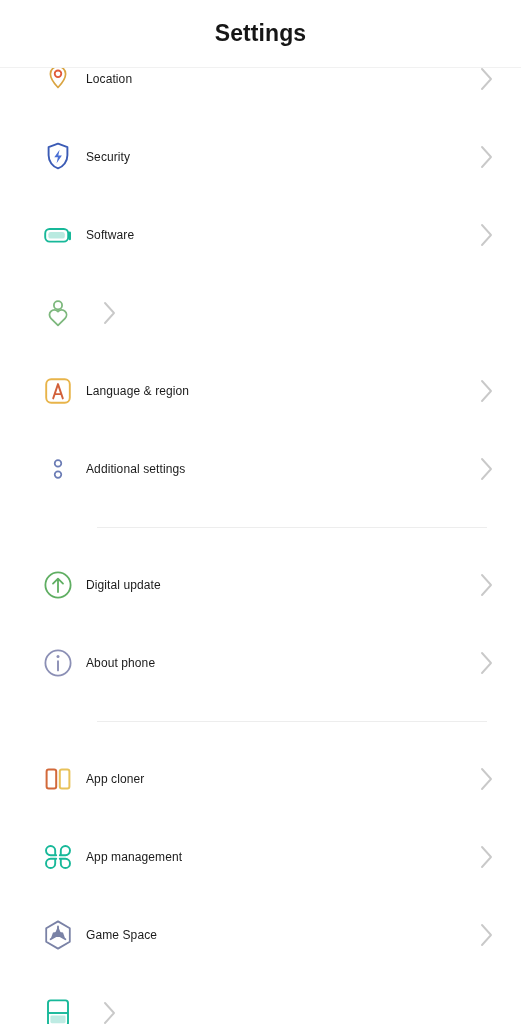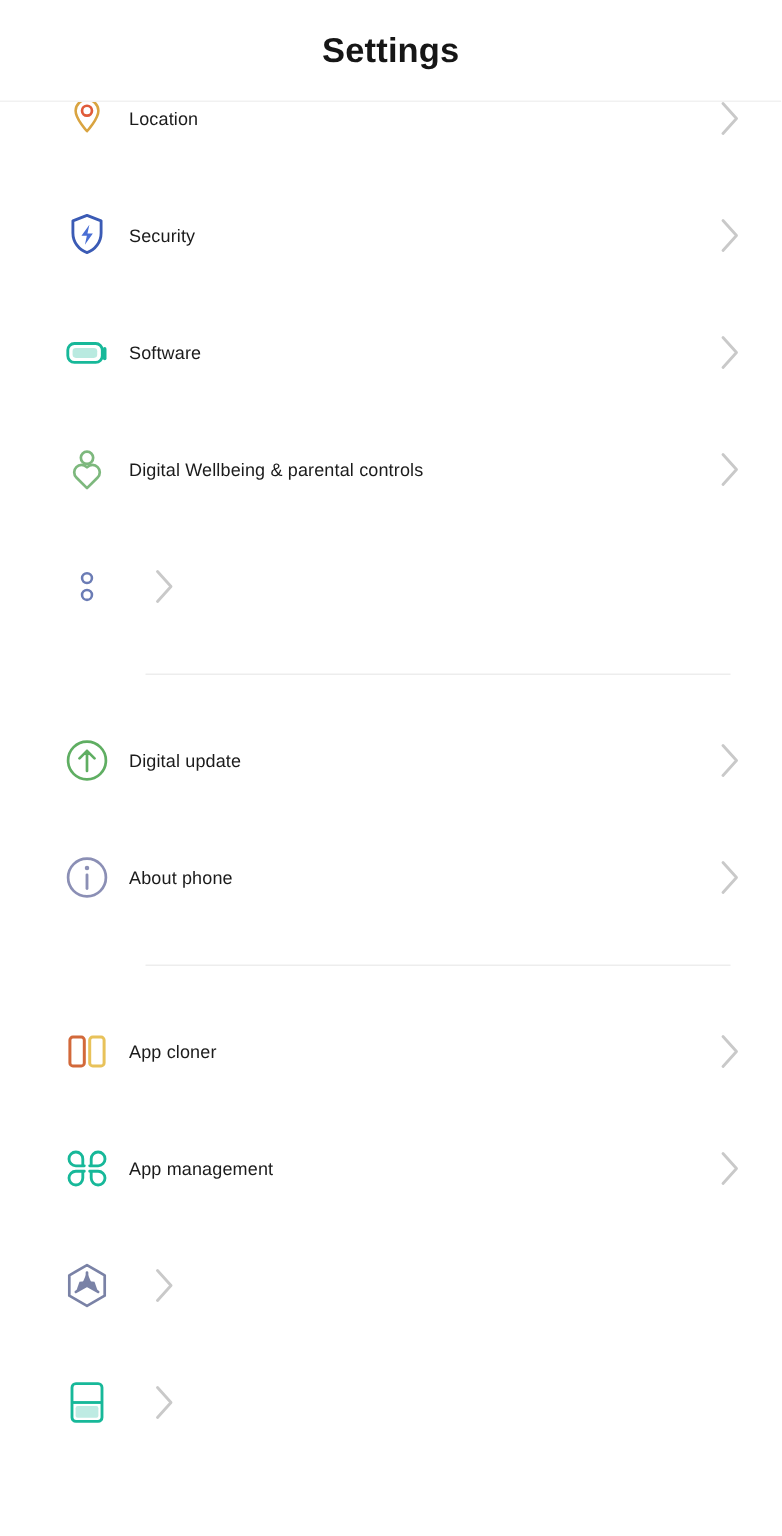--- a/index.html
+++ b/index.html
@@ -145,34 +145,48 @@
             </svg>
           </span>
         </div>
         <div class="row">
           <span class="row-icon">
             <svg width="34" height="34" viewBox="0 0 34 34" fill="none">
               <circle cx="17" cy="9.2" r="4.1" stroke="#7db87d" stroke-width="1.8"></circle>
               <path d="M17 29.4l-7.1-7.1c-1.9-1.9-1.9-5 0-6.9 1.9-1.9 5-1.9 6.9 0l.2.2.2-.2c1.9-1.9 5-1.9 6.9 0 1.9 1.9 1.9 5 0 6.9L17 29.4z" stroke="#7db87d" stroke-width="1.8" stroke-linejoin="round"></path>
             </svg>
           </span>
-          <span class="row-label">Digital Wellbeing &amp; parental controls</span>
+          <span class="chev">
+            <svg width="18" height="28" viewBox="0 0 18 28" fill="none">
+              <path d="M5 4l9 10-9 10" stroke="#c9c9c9" stroke-width="1.9" stroke-linecap="round" stroke-linejoin="round"></path>
+            </svg>
+          </span>
+        </div>
+        <div class="row">
+          <span class="row-icon">
+            <svg width="34" height="34" viewBox="0 0 34 34" fill="none">
+              <rect x="5.2" y="5.2" width="23.6" height="23.6" rx="5" stroke="#e8b44a" stroke-width="1.9"></rect>
+              <path d="M12.2 24.4L17 10.1l4.8 14.3M13.9 20.1h6.2" stroke="#d2603a" stroke-width="1.9" stroke-linecap="round" stroke-linejoin="round"></path>
+            </svg>
+          </span>
+          <span class="row-label">Language &amp; region</span>
           <span class="chev">
             <svg width="18" height="28" viewBox="0 0 18 28" fill="none">
               <path d="M5 4l9 10-9 10" stroke="#c9c9c9" stroke-width="1.9" stroke-linecap="round" stroke-linejoin="round"></path>
             </svg>
           </span>
         </div>
         <div class="row">
           <span class="row-icon">
             <svg width="34" height="34" viewBox="0 0 34 34" fill="none">
               <circle cx="17" cy="11.4" r="3.3" stroke="#6b7cb5" stroke-width="1.7"></circle>
               <circle cx="17" cy="22.6" r="3.3" stroke="#6b7cb5" stroke-width="1.7"></circle>
             </svg>
           </span>
+          <span class="row-label">Additional settings</span>
           <span class="chev">
             <svg width="18" height="28" viewBox="0 0 18 28" fill="none">
               <path d="M5 4l9 10-9 10" stroke="#c9c9c9" stroke-width="1.9" stroke-linecap="round" stroke-linejoin="round"></path>
             </svg>
           </span>
         </div>
         <div class="divider-wrap">
           <div class="divider"></div>
         </div>
         <div class="row">
@@ -240,20 +254,21 @@
         <div class="row">
           <span class="row-icon">
             <svg width="34" height="34" viewBox="0 0 34 34" fill="none">
               <path d="M17 3.4l11.8 6.8v13.6L17 30.6 5.2 23.8V10.2L17 3.4z" stroke="#7a82a6" stroke-width="1.8" stroke-linejoin="round"></path>
               <path d="M17 17V8.4M17 17l-7.4 4.3M17 17l7.4 4.3" stroke="#7a82a6" stroke-width="1.8" stroke-linecap="round"></path>
               <path d="M17 8.4l-3.1 7.1 3.1 1.5 3.1-1.5L17 8.4z" fill="#7a82a6"></path>
               <path d="M9.6 21.3l7.4-4.3-1.6-2.9-3.4.4-2.4 6.8z" fill="#7a82a6"></path>
               <path d="M24.4 21.3L17 17l1.6-2.9 3.4.4 2.4 6.8z" fill="#7a82a6"></path>
             </svg>
           </span>
+          <span class="row-label">Game Space</span>
           <span class="chev">
             <svg width="18" height="28" viewBox="0 0 18 28" fill="none">
               <path d="M5 4l9 10-9 10" stroke="#c9c9c9" stroke-width="1.9" stroke-linecap="round" stroke-linejoin="round"></path>
             </svg>
           </span>
         </div>
         <div class="row">
           <span class="row-icon">
             <svg width="34" height="34" viewBox="0 0 34 34" fill="none">
               <rect x="7" y="4.4" width="20" height="25.2" rx="2.6" stroke="#17b899" stroke-width="1.9"></rect>

